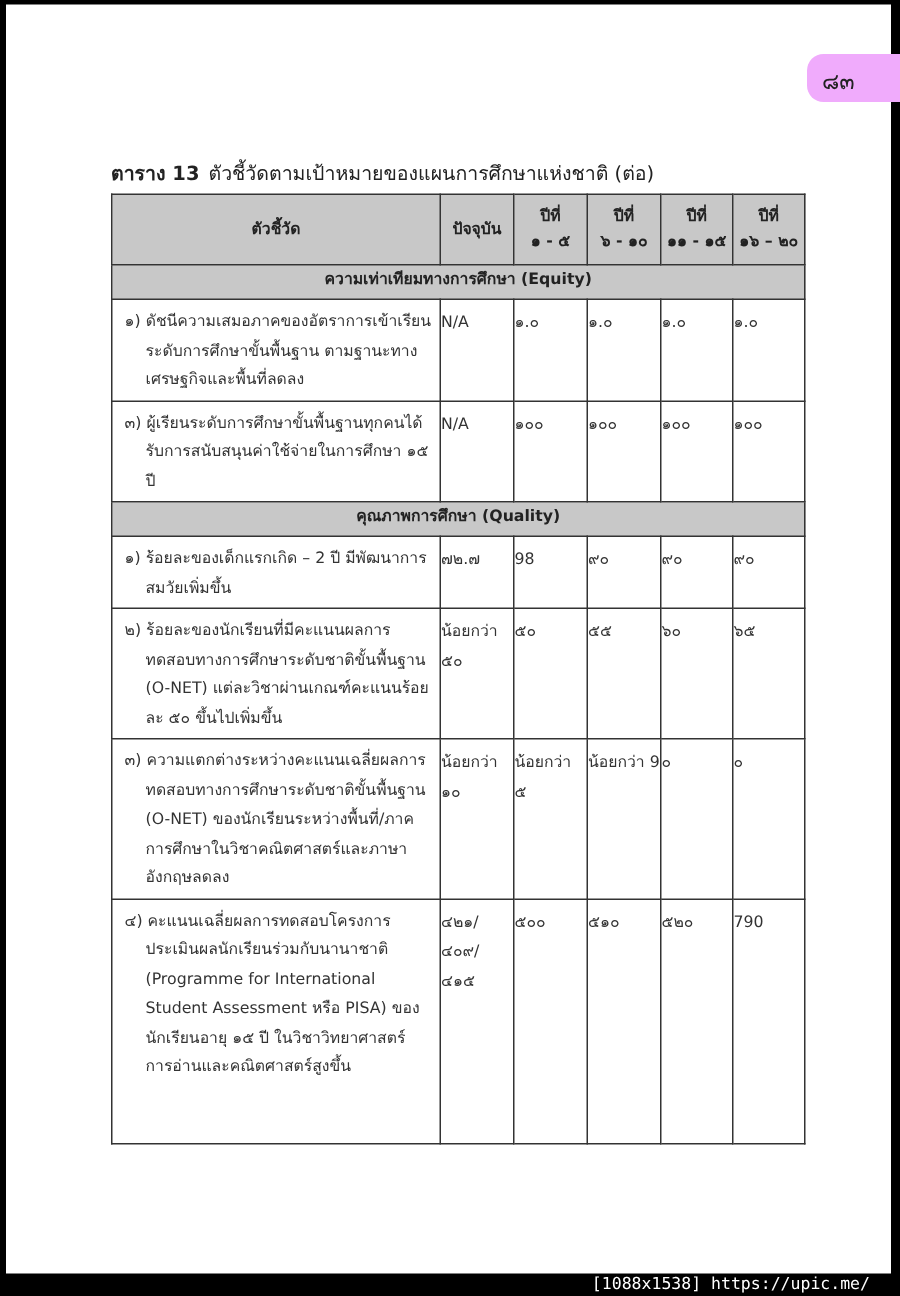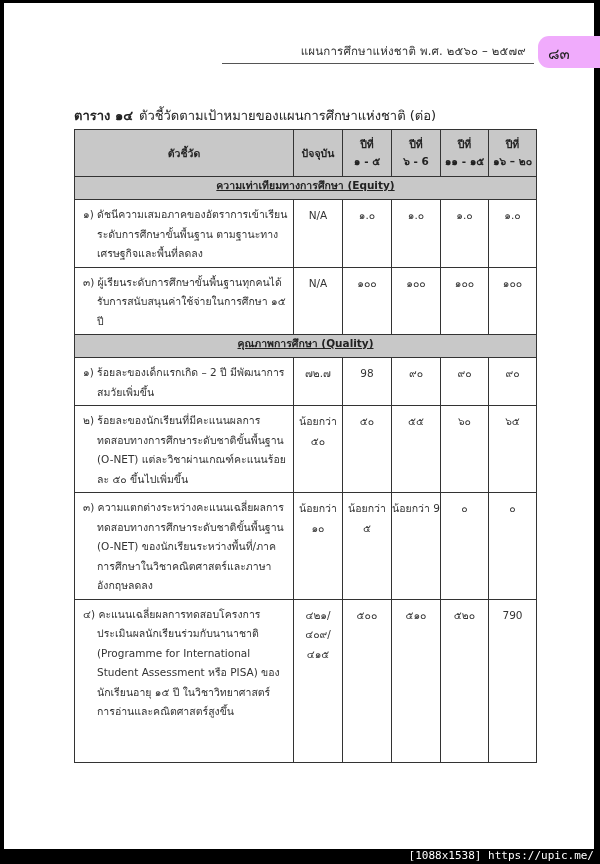--- a/index.html
+++ b/index.html
@@ -7,38 +7,35 @@
   .page { position:absolute; left:4px; top:3px; width:590px; height:846px; background:#fff; }
   .running-header { position:absolute; left:218px; top:38px; width:312px; height:22px; border-bottom:1px solid #555; }
   .running-header .rh-text { position:absolute; right:8px; bottom:3px; font-size:11.5px; color:#333; white-space:nowrap; letter-spacing:0.2px; }
   .page-tab { position:absolute; left:534px; top:33px; width:72px; height:32px; background:#f0abfc;border-radius:11px; }
   .page-tab span { position:absolute; left:10px; top:6px; font-size:15px; color:#222; }
   .caption { position:absolute; left:70px; top:102px; font-size:13px; color:#222; white-space:nowrap; }
   .caption b { font-weight:bold; margin-right:6px; }
   table.indicators { position:absolute; left:70px; top:126px; width:462px; border-collapse:collapse; table-layout:fixed; font-size:10.5px; color:#333; }
   table.indicators td, table.indicators th { border:1.5px solid #333; padding:0; vertical-align:top; }
   table.indicators th { background:#c8c8c8; font-weight:bold; color:#222; height:46px; vertical-align:middle; text-align:center; font-size:10.5px; line-height:17px; }
-  .section-row td { background:#c8c8c8; text-align:center; font-weight:bold; color:#222; vertical-align:middle; height:22px; font-size:10.5px;text-decoration:underline; }
+  .section-row td { background:#c8c8c8; text-align:center; font-weight:bold; color:#222; vertical-align:middle; height:22px; font-size:10.5px; }
   .ind { padding:5px 4px 3px 22px !important; line-height:19.5px; text-indent:-14px; }
-  .val { text-align:center; padding-top:6px !important; line-height:19.5px; }
-  .watermark { position:absolute; right:6px; bottom:2px; color:#fff; font-family:"DejaVu Sans Mono", monospace; font-size:11px; white-space:nowrap; }
+  .val { text-align:left; padding-top:6px !important; line-height:19.5px; }
+  .watermark { position:absolute; right:20px; bottom:2px; color:#fff; font-family:"DejaVu Sans Mono", monospace; font-size:11px; white-space:nowrap; }
 </style>
 </head>
 <body>
 
 <div class="page">
-  <div class="running-header">
-    <span class="rh-text">แผนการศึกษาแห่งชาติ พ.ศ. ๒๕๖๐ – ๒๕๗๙</span>
-  </div>
   <div class="page-tab">
     <span>๘๓</span>
   </div>
 
   <div class="caption">
-    <b>ตาราง ๑๔</b><span>ตัวชี้วัดตามเป้าหมายของแผนการศึกษาแห่งชาติ (ต่อ)</span>
+    <b>ตาราง 13</b><span>ตัวชี้วัดตามเป้าหมายของแผนการศึกษาแห่งชาติ (ต่อ)</span>
   </div>
 
   <table class="indicators">
     <colgroup>
       <col style="width:219px">
         <col style="width:49px">
         <col style="width:49px">
         <col style="width:49px">
         <col style="width:48px">
         <col style="width:48px">
@@ -46,21 +43,21 @@
     <thead>
       <tr>
         <th>ตัวชี้วัด</th>
         <th>ปัจจุบัน</th>
         <th>
             <div>ปีที่</div>
             <div>๑ - ๕</div>
           </th>
         <th>
             <div>ปีที่</div>
-            <div>๖ - 6</div>
+            <div>๖ - ๑๐</div>
           </th>
         <th>
             <div>ปีที่</div>
             <div>๑๑ - ๑๕</div>
           </th>
         <th>
             <div>ปีที่</div>
             <div>๑๖ – ๒๐</div>
           </th>
       </tr>

